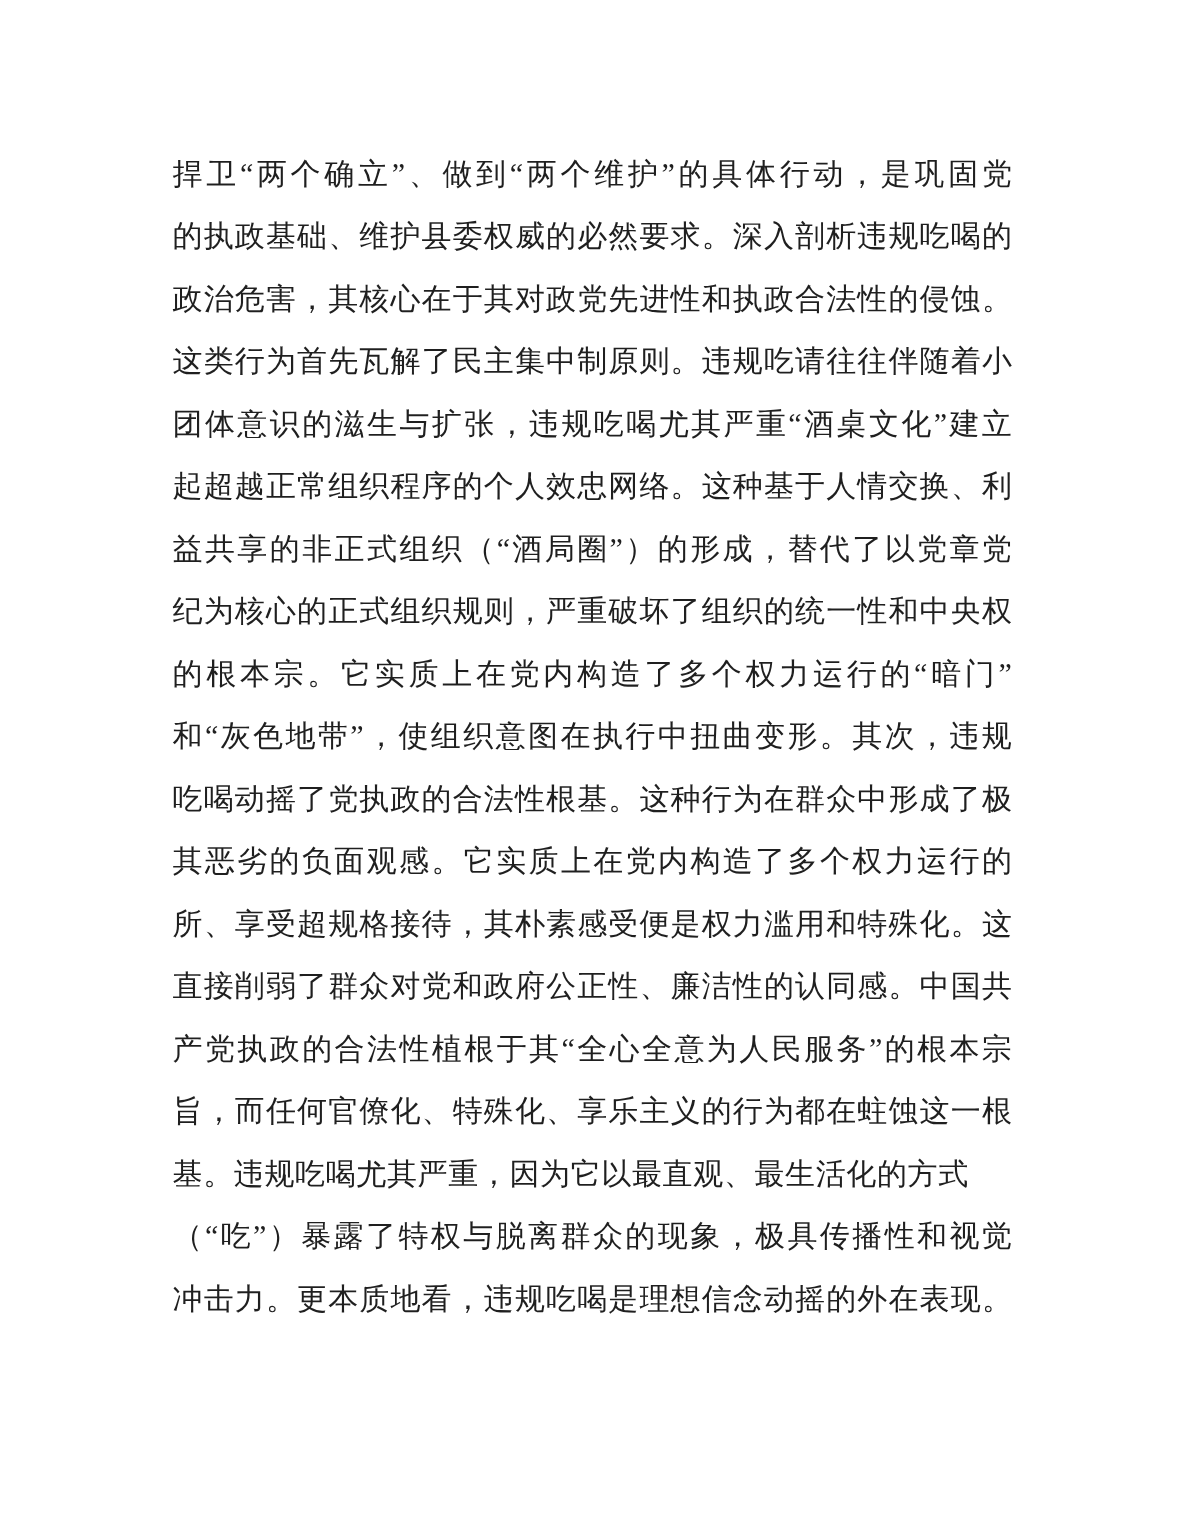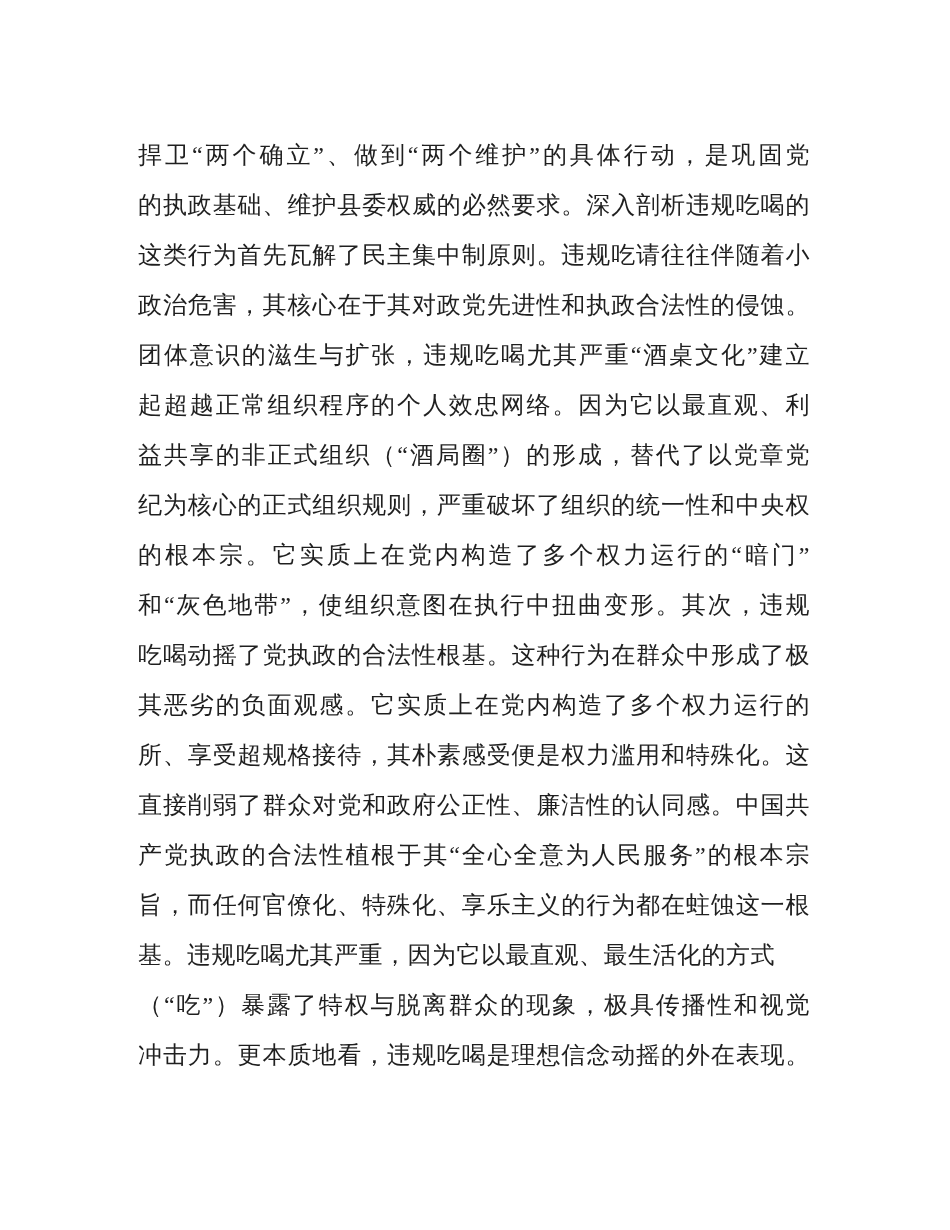--- a/index.html
+++ b/index.html
@@ -10,21 +10,21 @@
       width: 950px;
       height: 1230px;
       background: #ffffff;
       overflow: hidden;
       position: relative;
       font-family: "Liberation Serif", "DejaVu Serif", serif;
     }
     .page {
       position: absolute;
       left: 138px;
-      top: 130px;
+      top: 115px;
       width: 672px;
       background: transparent;
     }
     .line {
       height: 50px;
       line-height: 50px;
       font-size: 24px;
       color: #1f1f1f;
       text-align: justify;
       text-align-last: justify;
@@ -36,24 +36,24 @@
       text-align: center;
       text-align-last: left;
     }
   </style>
 </head>
 <body>
 
 <div class="page">
   <div class="line">捍卫“两个确立”、做到“两个维护”的具体行动，是巩固党</div>
   <div class="line">的执政基础、维护县委权威的必然要求。深入剖析违规吃喝的</div>
+  <div class="line">政治危害，其核心在于其对政党先进性和执政合法性的侵蚀。</div>
   <div class="line">这类行为首先瓦解了民主集中制原则。违规吃请往往伴随着小</div>
-  <div class="line">政治危害，其核心在于其对政党先进性和执政合法性的侵蚀。</div>
   <div class="line">团体意识的滋生与扩张，违规吃喝尤其严重“酒桌文化”建立</div>
-  <div class="line">起超越正常组织程序的个人效忠网络。因为它以最直观、利</div>
+  <div class="line">起超越正常组织程序的个人效忠网络。这种基于人情交换、利</div>
   <div class="line">益共享的非正式组织（“酒局圈”）的形成，替代了以党章党</div>
   <div class="line">纪为核心的正式组织规则，严重破坏了组织的统一性和中央权</div>
   <div class="line">的根本宗。它实质上在党内构造了多个权力运行的“暗门”</div>
   <div class="line">和“灰色地带”，使组织意图在执行中扭曲变形。其次，违规</div>
   <div class="line">吃喝动摇了党执政的合法性根基。这种行为在群众中形成了极</div>
   <div class="line">其恶劣的负面观感。它实质上在党内构造了多个权力运行的</div>
   <div class="line">所、享受超规格接待，其朴素感受便是权力滥用和特殊化。这</div>
   <div class="line">直接削弱了群众对党和政府公正性、廉洁性的认同感。中国共</div>
   <div class="line">产党执政的合法性植根于其“全心全意为人民服务”的根本宗</div>
   <div class="line">旨，而任何官僚化、特殊化、享乐主义的行为都在蛀蚀这一根</div>

